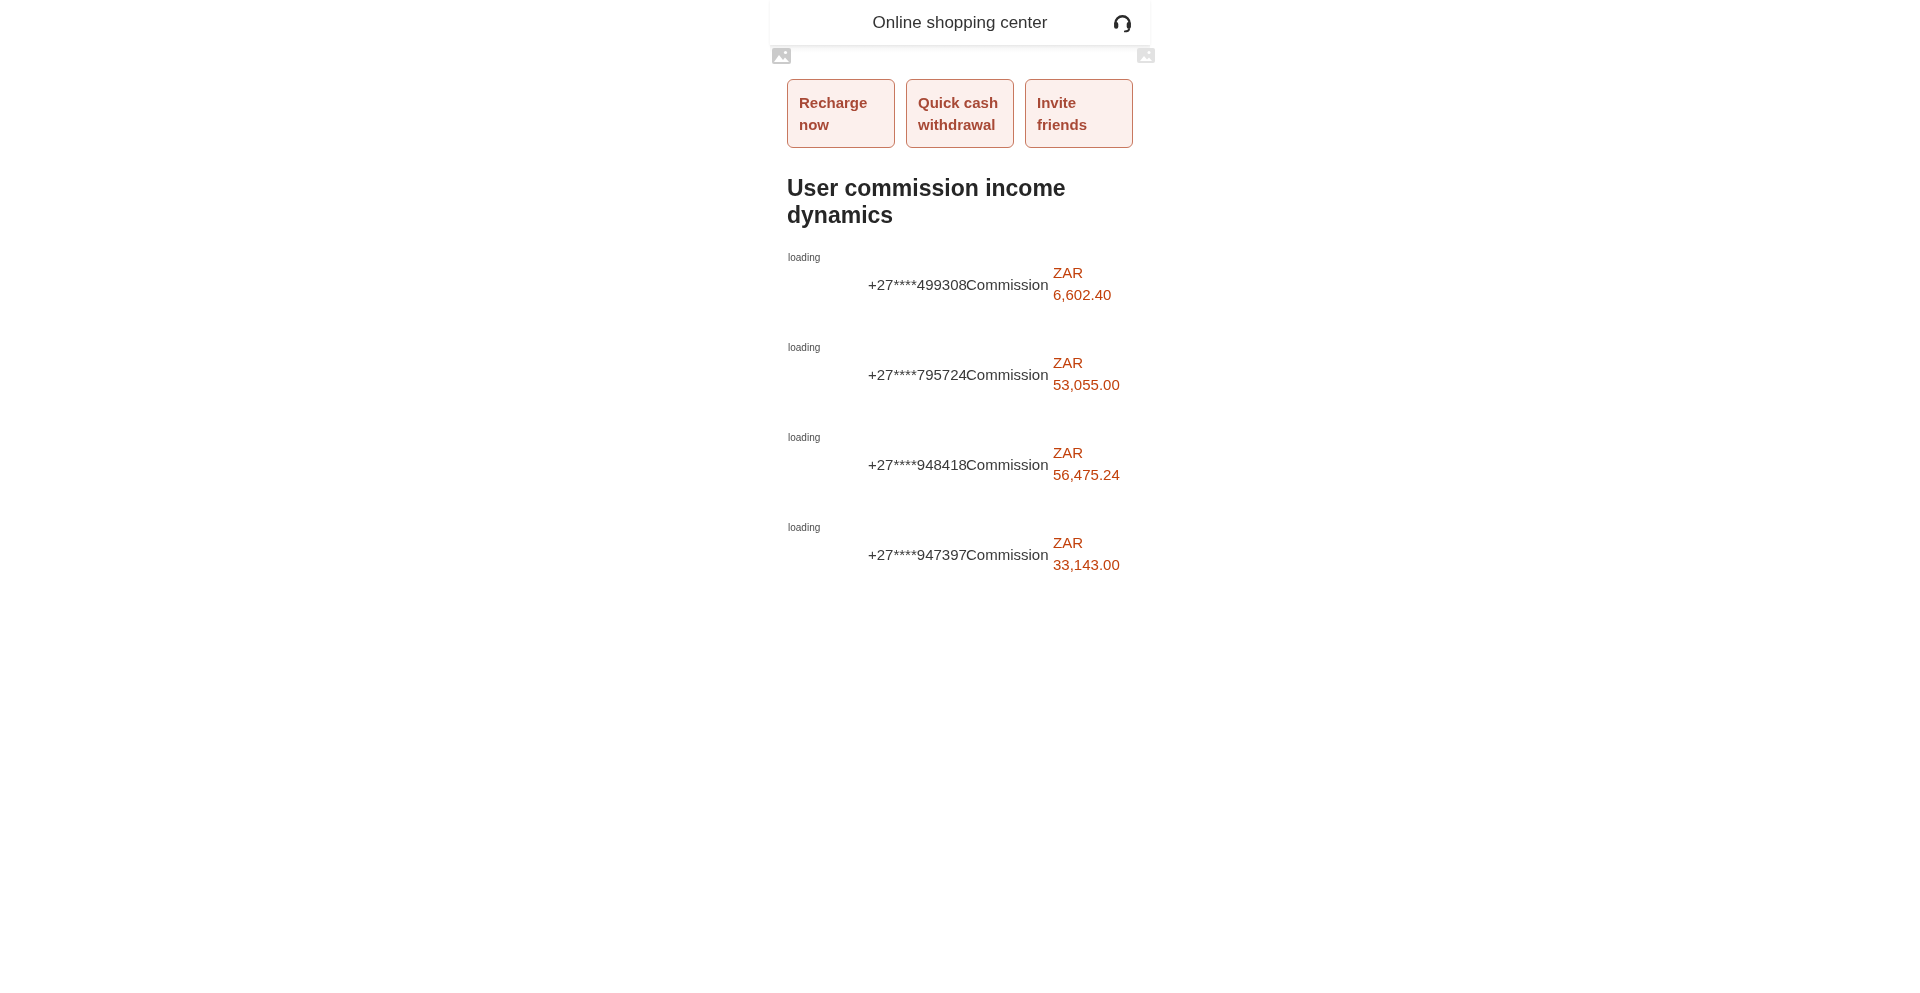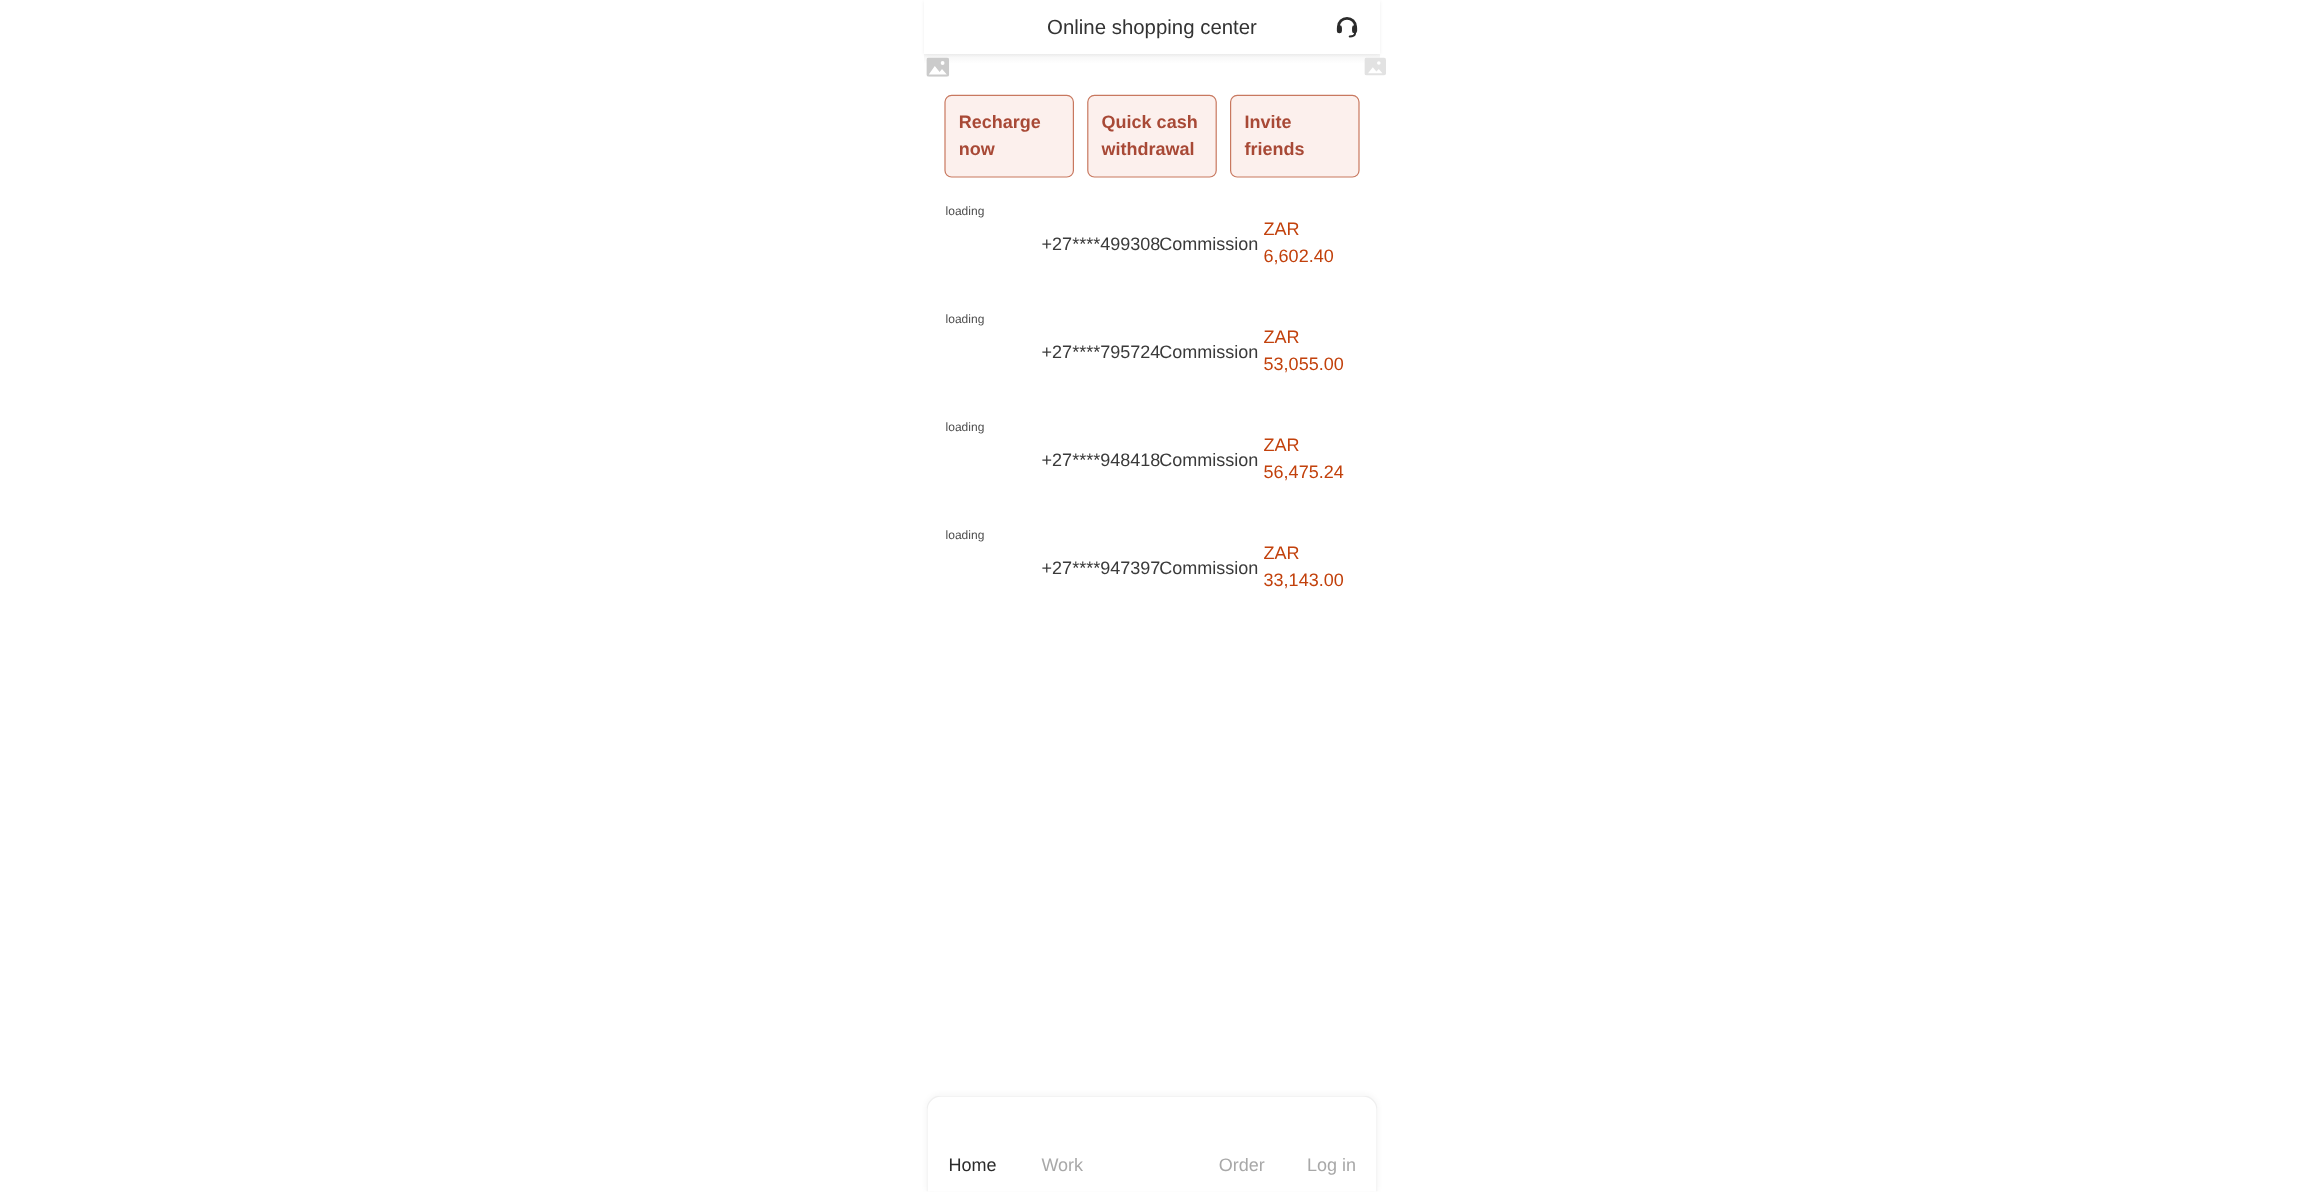--- a/index.html
+++ b/index.html
@@ -160,20 +160,21 @@
       </svg>
     </span>
   </div>
 
   <div class="quick-actions">
     <button class="qa-card">Recharge now</button>
     <button class="qa-card">Quick cash withdrawal</button>
     <button class="qa-card">Invite friends</button>
   </div>
 
+  <h3 class="section-title">User commission income dynamics</h3>
 
   <div class="rows">
 
     <div class="comm-row">
       <div class="avatar-box">loading</div>
       <div class="phone-col">+27****499308</div>
       <div class="type-col">Commission</div>
       <div class="amount-col">
         <div>ZAR</div>
         <div>6,602.40</div>
@@ -206,29 +207,14 @@
       <div class="type-col">Commission</div>
       <div class="amount-col">
         <div>ZAR</div>
         <div>33,143.00</div>
       </div>
     </div>
 
   </div>
 
 
-  <div class="bottom-nav">
-    <div class="nav-item active">
-      <span>Home</span>
-    </div>
-    <div class="nav-item">
-      <span>Work</span>
-    </div>
-    <div class="nav-item spacer"></div>
-    <div class="nav-item">
-      <span>Order</span>
-    </div>
-    <div class="nav-item">
-      <span>Log in</span>
-    </div>
-  </div>
 
 </div>
 
 </body></html>

